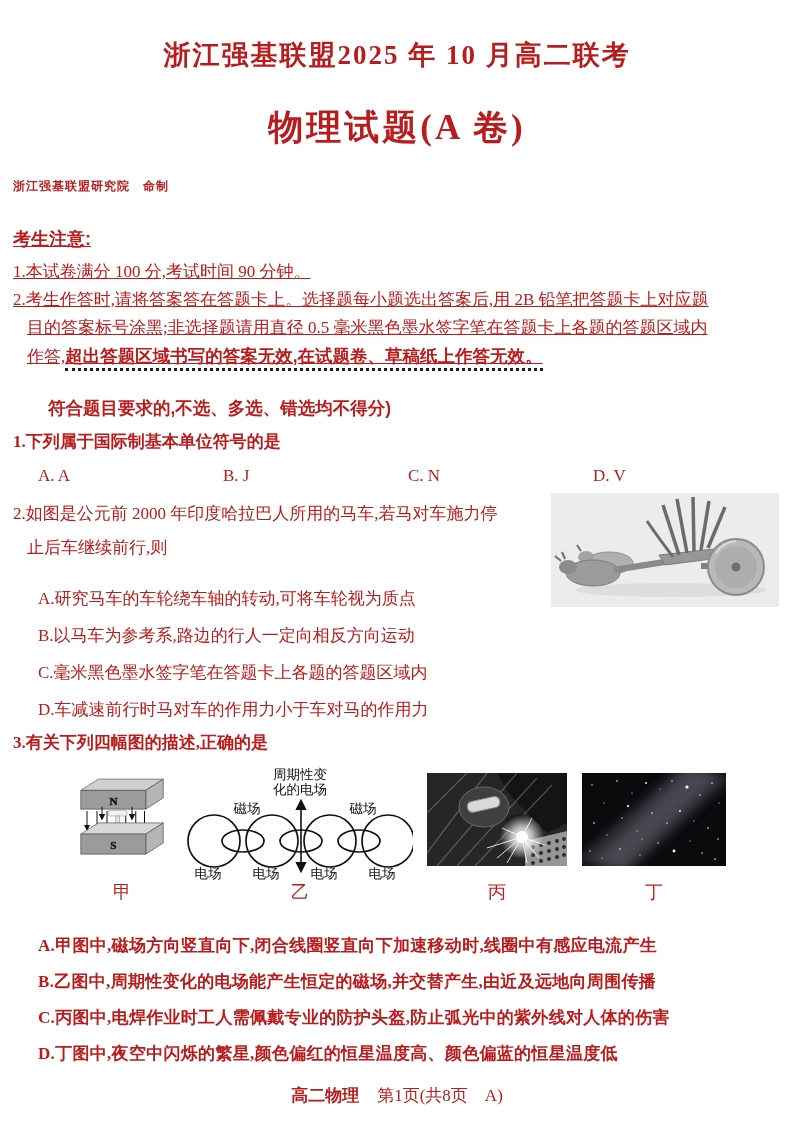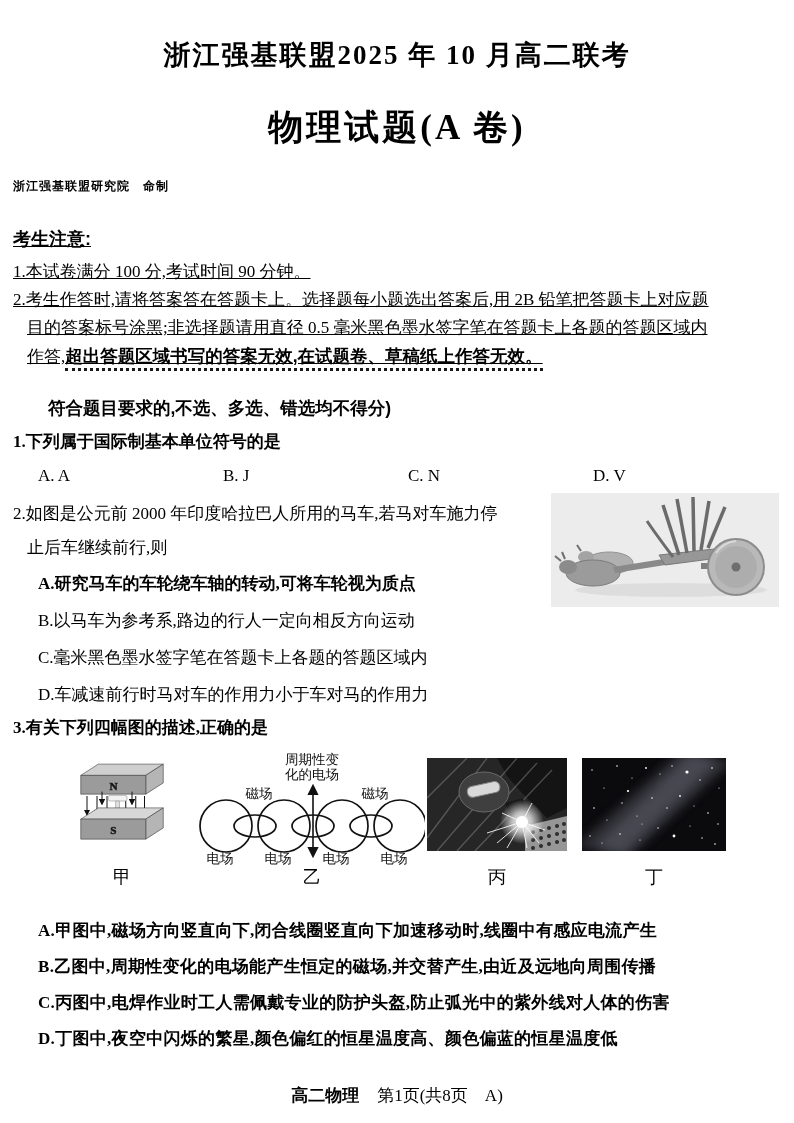--- a/index.html
+++ b/index.html
@@ -1,19 +1,19 @@
 <!DOCTYPE html>
 <html><head>
 <meta charset="utf-8">
 <style>
   html,body { margin:0; padding:0; background:#fff; }
   .page {
     position:relative; width:794px; height:1123px; margin:0 auto;
     background:#ffffff; box-sizing:border-box; padding:0 13px;
-    font-family:"Liberation Serif", serif; color:#000000; overflow:hidden;
+    font-family:"Liberation Serif", serif; color:#b91c1c; overflow:hidden;
   }
   .hei { font-family:"Liberation Sans", sans-serif; font-weight:bold; }
 
   .title { padding-top:40px; text-align:center; font-size:27px; font-weight:bold; letter-spacing:2px; line-height:30px; }
   .subtitle { text-align:center; font-size:35px; font-weight:bold; letter-spacing:3px; margin-top:38px; line-height:40px; }
   .byline { font-size:12px; margin-top:27px; line-height:23px; letter-spacing:1px; }
 
   .notice { margin-top:28px;text-decoration:underline; }
   .notice-heading { font-size:18px; line-height:26px; }
   .n-line { font-size:17px; line-height:28px; }
@@ -27,21 +27,21 @@
   .stem { font-size:17px; line-height:27px; }
   .stem-b { font-weight:bold; }
   .q1 { margin-top:2px; }
   .q1-options { display:flex; padding-left:25px; margin-top:7px; font-size:17px; line-height:27px; }
   .q1-options span { width:185px; }
 
   .q2 { position:relative; margin-top:8px; }
   .q2 .stem { line-height:34px; max-width:545px; }
   .q2-photo { position:absolute; right:2px; top:-4px; width:228px; height:114px; }
   .opt { font-size:17px; line-height:27px; padding-left:25px; }
-  .mt5 { margin-top:5px;font-weight:bold; } .mt9 { margin-top:9px; } .mt10 { margin-top:10px; } .mt27 { margin-top:27px; }
+  .mt5 { margin-top:20px; } .mt9 { margin-top:9px; } .mt10 { margin-top:10px; } .mt27 { margin-top:27px; }
 
   .q3 { margin-top:6px; }
   .opt-b { font-weight:bold; letter-spacing:0.3px; }
 
   .fig-strip { position:relative; height:140px; margin-top:9px; }
   .fig { position:absolute; top:0; height:138px; text-align:center; }
   .fig-label { position:absolute; bottom:0; width:100%; font-size:18px; line-height:22px; }
   .svgtxt { font-family:"Liberation Serif", serif; fill:#111; }
 
   .footer { position:absolute; top:1084px; left:0; width:100%; text-align:center; font-size:17px; }
@@ -143,21 +143,21 @@
             <rect x="62" y="83" width="24" height="7" rx="2" fill="#e8e8e8" stroke="#999"></rect>
           </g>
           <polygon points="14,96 118,96 146,78 42,78" fill="#d7d7d7" stroke="#444"></polygon>
           <polygon points="118,96 146,78 146,110 118,128" fill="#b5b5b5" stroke="#444"></polygon>
           <polygon points="14,96 118,96 118,128 14,128" fill="#9b9b9b" stroke="#444"></polygon>
           <text class="svgtxt" x="61" y="120" font-size="18" font-weight="bold" fill="#f2f2f2" stroke="#222" stroke-width="0.8">S</text>
         </svg>
         <div class="fig-label">甲</div>
       </div>
 
-      <div class="fig" style="left:184px; width:230px;text-decoration:underline;">
+      <div class="fig" style="left:172px; width:230px;text-decoration:underline;">
         <svg width="226" height="114" viewBox="0 0 226 114" xmlns="http://www.w3.org/2000/svg" style="margin-top:2px;">
           <defs>
             <marker id="mArr2" viewBox="0 0 10 10" refX="8" refY="5" markerWidth="7" markerHeight="7" orient="auto-start-reverse">
               <path d="M0,0 L10,5 L0,10 z" fill="#111"></path>
             </marker>
           </defs>
           <text class="svgtxt" x="113" y="12" font-size="13.5" text-anchor="middle">周期性变</text>
           <text class="svgtxt" x="113" y="27" font-size="13.5" text-anchor="middle">化的电场</text>
           <line x1="114" y1="34" x2="114" y2="104" stroke="#111" stroke-width="1.6" marker-start="url(#mArr2)" marker-end="url(#mArr2)"></line>
           <g fill="none" stroke="#111" stroke-width="1.7">

